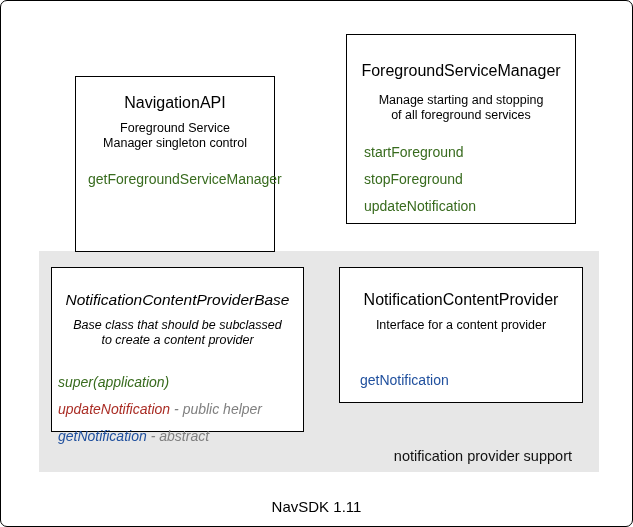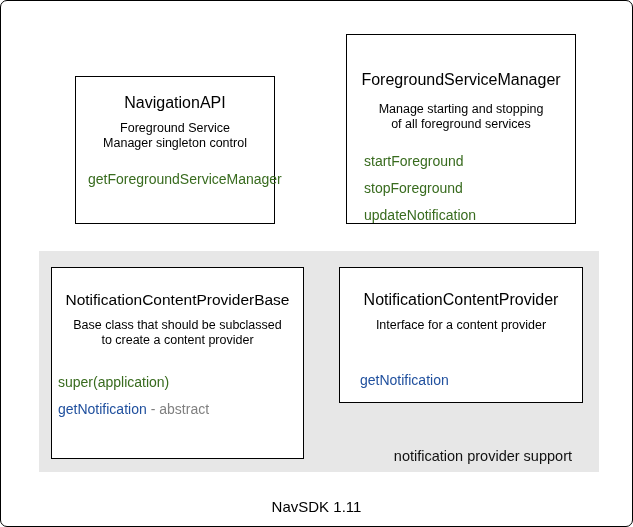--- a/index.html
+++ b/index.html
@@ -33,32 +33,32 @@
     bottom: 8px;
     font-size: 14.5px;
     color: #111111;
   }
   .cbox {
     position: absolute;
     box-sizing: border-box;
     background: #ffffff;
     border: 1.5px solid #000000;
   }
-  .b1 { left: 74px;  top: 75px;  width: 200px; height: 148px; }
+  .b1 { left: 74px;  top: 75px;  width: 200px; height: 176px; }
   .b2 { left: 345px; top: 33px;  width: 230px; height: 190px; }
-  .b3 { left: 50px;  top: 266px; width: 253px; height: 192px; }
+  .b3 { left: 50px;  top: 266px; width: 253px; height: 165px; font-style: italic; }
   .b4 { left: 338px; top: 266px; width: 244px; height: 136px; }
 
   .ctitle {
     text-align: center;
     font-size: 16px;
     line-height: 19px;
   }
   .b1 .ctitle { margin-top: 16px; }
-  .b2 .ctitle { margin-top: 35px; }
+  .b2 .ctitle { margin-top: 26px; }
   .b3 .ctitle { margin-top: 22px; font-size: 15.5px; }
   .b4 .ctitle { margin-top: 22px; }
 
   .cdesc {
     text-align: center;
     font-size: 12.5px;
     line-height: 15px;
   }
   .b1 .cdesc { margin-top: 9px; }
   .b2 .cdesc { margin-top: 13px; }
@@ -137,20 +137,23 @@
     <div class="ctitle">NotificationContentProviderBase</div>
     <div class="cdesc">
       <div>Base class that should be subclassed</div>
       <div>to create a content provider</div>
     </div>
     <div class="methods">
       <div class="mrow">
         <span class="m green">super(application)</span>
       </div>
       <div class="mrow">
+        <span class="m red">updateNotification</span><span class="annotation">- public helper</span>
+      </div>
+      <div class="mrow">
         <span class="m blue">getNotification</span><span class="annotation">- abstract</span>
       </div>
     </div>
   </div>
 
   <div class="cbox b4">
     <div class="ctitle">NotificationContentProvider</div>
     <div class="cdesc">
       <div>Interface for a content provider</div>
     </div>

